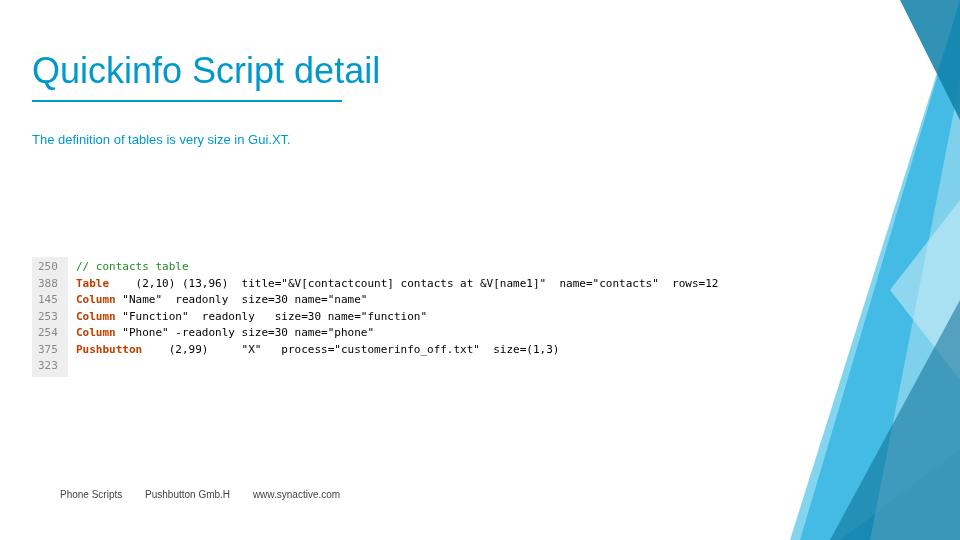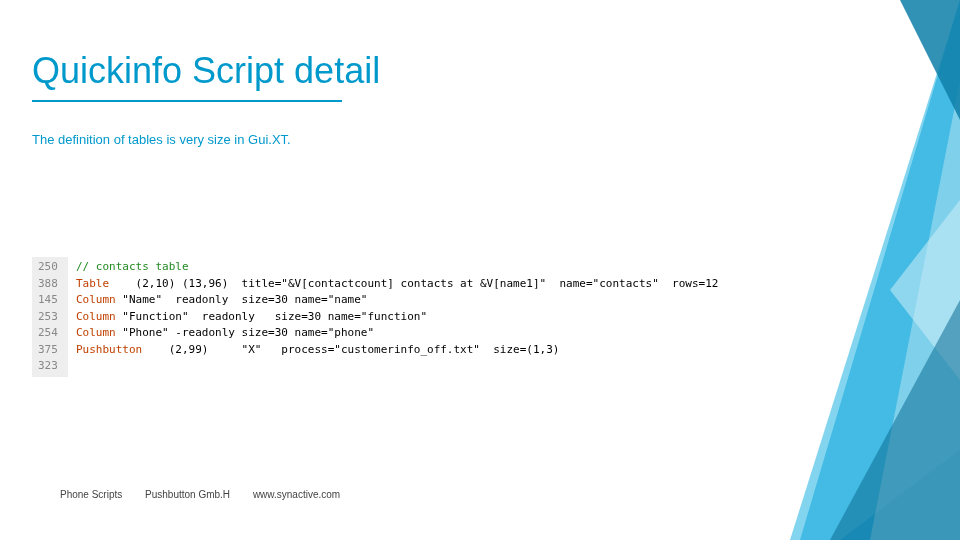--- a/index.html
+++ b/index.html
@@ -5,21 +5,21 @@
 *{margin:0;padding:0;box-sizing:border-box}
 body{width:960px;height:540px;background:#fff;font-family:"Segoe UI",Arial,sans-serif;position:relative;overflow:hidden}
 .slide{width:100%;height:100%;position:relative;padding:50px 32px}
 .title{font-size:36px;font-weight:400;color:#0099cc;margin-bottom:8px}
 .title-underline{width:310px;height:2px;background:#0099cc;margin-bottom:30px}
 .subtitle{font-size:13px;color:#0099cc;font-weight:400;margin-bottom:110px}
 .code-block{display:flex;font-family:Consolas,monospace;font-size:11px;line-height:1.5}
 .line-numbers{background:#eee;padding:2px 6px;color:#888;text-align:left;user-select:none}
 .line-numbers div{min-width:24px}
 .code-content{padding:2px 8px;white-space:pre}
-.code-content .kw{color:#c04000;font-weight:normal}
+.code-content .kw{color:#c04000;font-weight:bold}
 .code-content .cmt{color:#228b22}
 .normal{color:#000}
 .footer{position:absolute;bottom:40px;left:60px;font-size:10px;color:#444}
 .footer span{margin-right:20px}
 .decor{position:absolute;right:0;top:0;width:220px;height:540px;pointer-events:none}
 </style>
 </head>
 <body>
 
 <div class="slide">

